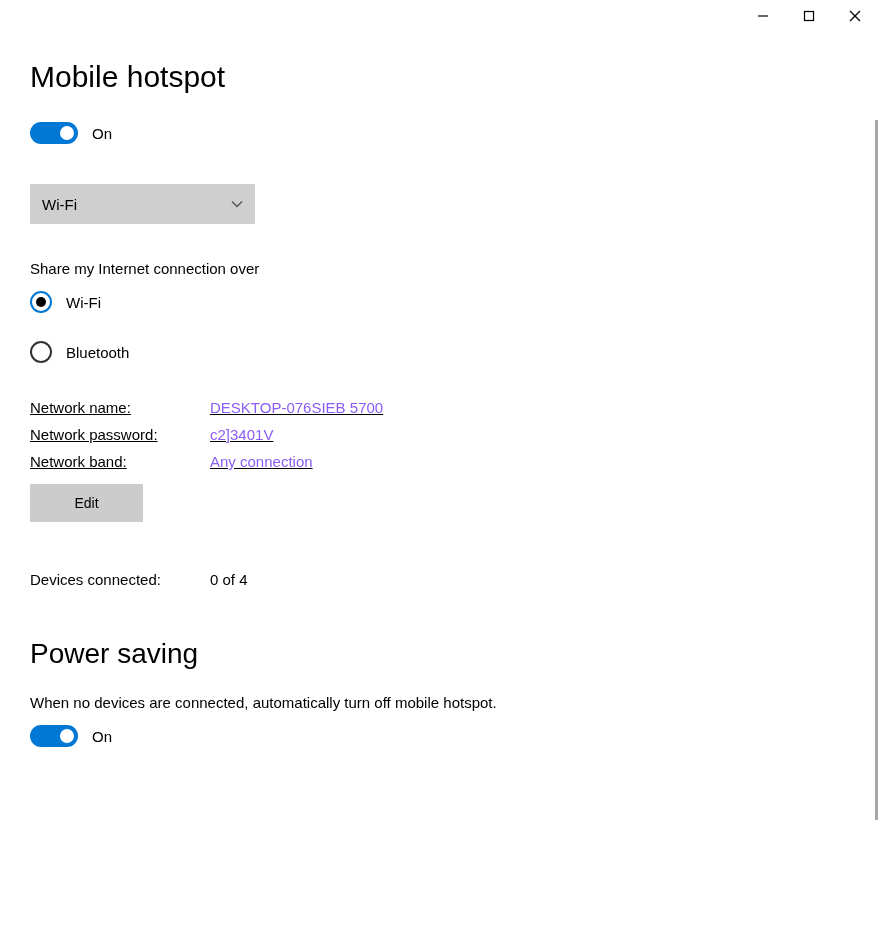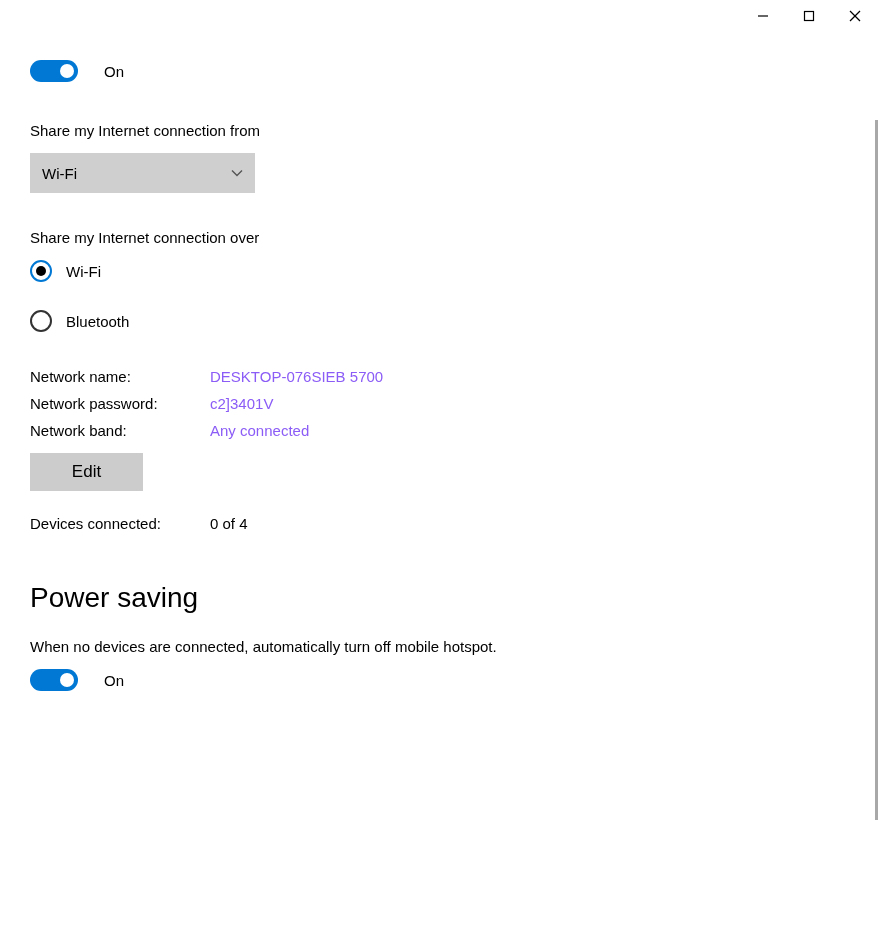--- a/index.html
+++ b/index.html
@@ -57,21 +57,21 @@
       margin-top: 50px;
       margin-bottom: 24px;
     }
     .section-label {
       font-size: 15px;
       margin-bottom: 14px;
     }
     .toggle-row {
       display: flex;
       align-items: center;
-      gap: 26px;
+      gap: 14px;
       margin-bottom: 40px;
     }
     .toggle {
       width: 48px;
       height: 22px;
       border-radius: 11px;
       background: #0078d4;
       position: relative;
       cursor: pointer;
     }
@@ -132,42 +132,43 @@
       height: 10px;
       border-radius: 50%;
       background: #000;
     }
     .info-table {
       margin-top: 10px;
     }
     .info-row {
       display: flex;
       margin-bottom: 10px;
+      text-decoration: underline;
     }
     .info-label {
       width: 180px;
       font-size: 15px;
     }
     .info-value {
       font-size: 15px;
       color: #8b5cf6;
     }
     .info-value.dark {
       color: #000;
     }
     .edit-btn {
       width: 113px;
       height: 38px;
       background: #cccccc;
       border: none;
-      font-size: 17px;
+      font-size: 14px;
       font-family: inherit;
       cursor: pointer;
       margin-top: 4px;
-      margin-bottom: 24px;
+      margin-bottom: 49px;
     }
     .devices-row {
       display: flex;
       margin-bottom: 10px;
     }
   </style>
 </head>
 <body>
 
 <div class="titlebar">
@@ -183,29 +184,29 @@
   </div>
   <div class="titlebar-btn">
     <svg width="12" height="12" viewBox="0 0 12 12">
       <line x1="1" y1="1" x2="11" y2="11" stroke="#000" stroke-width="1.2"></line>
       <line x1="11" y1="1" x2="1" y2="11" stroke="#000" stroke-width="1.2"></line>
     </svg>
   </div>
 </div>
 
 <div class="content">
+  <h1>Mobile hotspot</h1>
 
   <div class="toggle-row">
     <div class="toggle">
       <div class="toggle-knob"></div>
     </div>
     <div class="toggle-label">On</div>
   </div>
 
-  <div class="section-label">Share my Internet connection from</div>
   <div class="dropdown">
     <span class="dropdown-text">Wi-Fi</span>
     <svg width="12" height="8" viewBox="0 0 12 8">
       <polyline points="1,1.5 6,6.5 11,1.5" fill="none" stroke="#555" stroke-width="1.4"></polyline>
     </svg>
   </div>
 
   <div class="section-label">Share my Internet connection over</div>
   <div class="radio-group">
     <div class="radio-row">
@@ -224,21 +225,21 @@
     <div class="info-row">
       <div class="info-label">Network name:</div>
       <div class="info-value">DESKTOP-076SIEB 5700</div>
     </div>
     <div class="info-row">
       <div class="info-label">Network password:</div>
       <div class="info-value">c2]3401V</div>
     </div>
     <div class="info-row">
       <div class="info-label">Network band:</div>
-      <div class="info-value">Any connected</div>
+      <div class="info-value">Any connection</div>
     </div>
   </div>
   <button class="edit-btn">Edit</button>
 
   <div class="devices-row">
     <div class="info-label">Devices connected:</div>
     <div class="info-value dark">0 of 4</div>
   </div>
 
   <h2>Power saving</h2>

